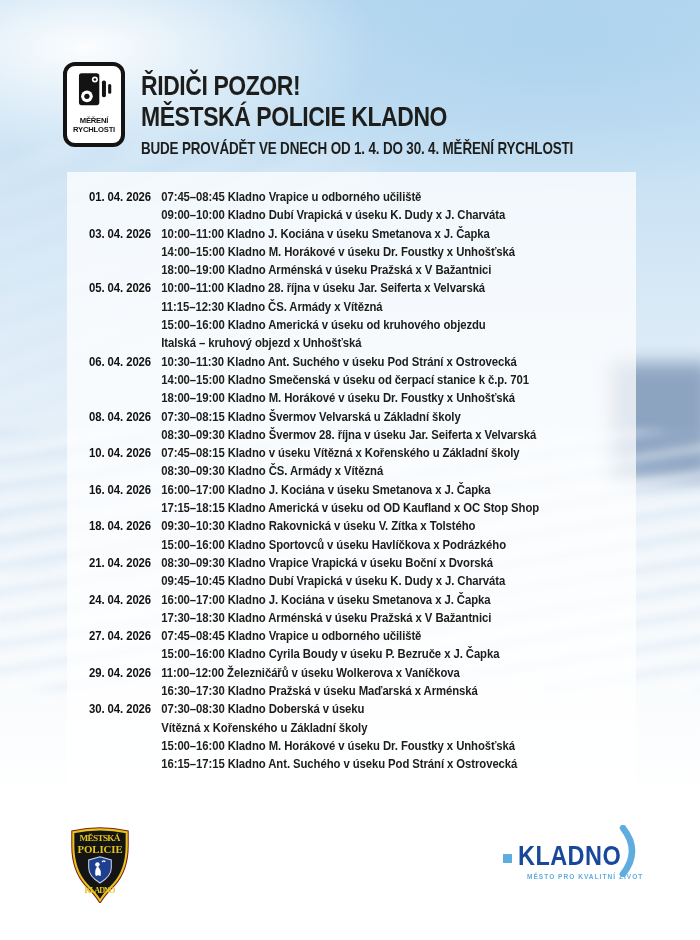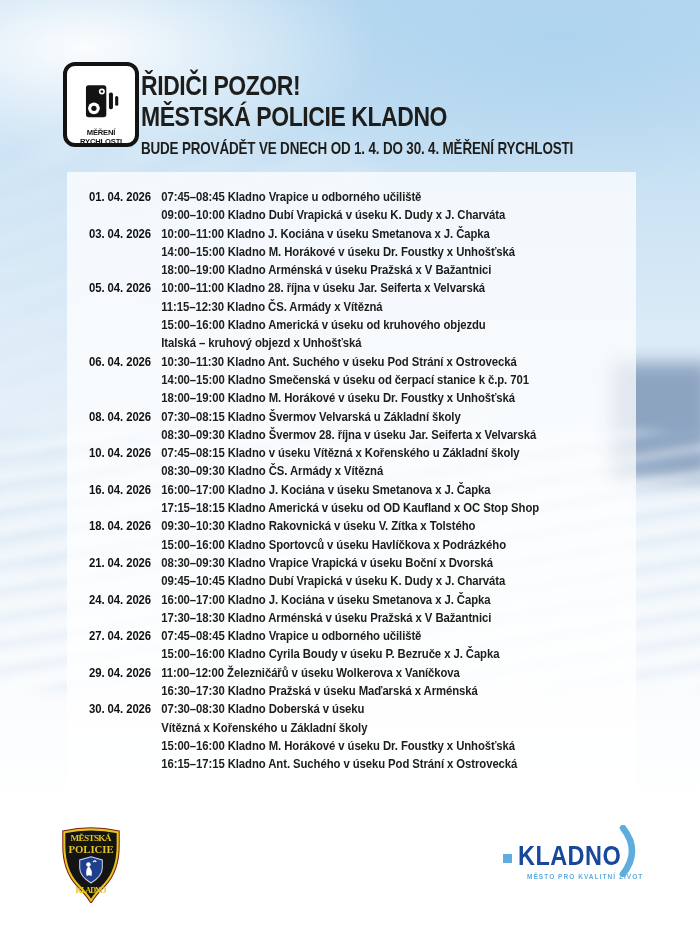--- a/index.html
+++ b/index.html
@@ -14,36 +14,36 @@
       linear-gradient(to bottom,#b7d8f0 0%,#c6e0f3 16%,#dcebf7 36%,#edf4fa 54%,#f8fbfd 72%,#ffffff 86%,#ffffff 100%);}
   .bg-slate{position:absolute;left:612px;top:362px;width:100px;height:118px;background:#8da4c1;filter:blur(9px);}
   .bg-streaks{position:absolute;left:-40px;top:430px;width:820px;height:260px;opacity:.55;filter:blur(4px);
     background:repeating-linear-gradient(171deg, rgba(255,255,255,0.85) 0 7px, rgba(167,196,226,0.45) 7px 13px, rgba(255,255,255,0.05) 13px 26px);}
   .bg-streaks2{position:absolute;left:-30px;top:150px;width:400px;height:420px;opacity:.4;filter:blur(10px);
     background:repeating-linear-gradient(160deg, rgba(255,255,255,0.9) 0 14px, rgba(186,212,238,0.5) 14px 30px);}
   .bg-bottom{position:absolute;left:0;top:800px;width:700px;height:140px;background:#ffffff;}
   .bg-bottom-fade{position:absolute;left:0;top:760px;width:700px;height:50px;background:linear-gradient(to bottom,rgba(255,255,255,0),#ffffff);}
 
   
-  .icon-box{position:absolute;left:63px;top:62px;width:76px;height:85px;box-sizing:border-box;
-    border:4px solid #131313;border-radius:12px;background:#ffffff;display:flex;flex-direction:column;align-items:center;padding-top:15px;}
+  .icon-box{position:absolute;left:63px;top:62px;width:62px;height:85px;box-sizing:border-box;
+    border:4px solid #131313;border-radius:12px;background:#ffffff;display:flex;flex-direction:column;align-items:center;padding-top:3px;}
   .icon-label{font-weight:bold;color:#131313;font-size:8px;line-height:8.5px;text-align:center;letter-spacing:-0.2px;transform:scaleX(0.95);}
   .titles{position:absolute;left:141px;top:62px;color:#1d1d1b;margin-top:8px;}
   .title-line{font-weight:bold;font-size:28px;line-height:31px;letter-spacing:-0.5px;transform:scaleX(0.82);transform-origin:left center;white-space:nowrap;}
   .subtitle{font-weight:bold;font-size:17px;line-height:19px;margin-top:7px;letter-spacing:-0.2px;transform:scaleX(0.79);transform-origin:left center;white-space:nowrap;color:#1d1d1b;}
 
   
   .panel{position:absolute;left:67px;top:172px;width:569px;height:626px;background:rgba(255,255,255,0.74);box-sizing:border-box;padding:16px 0 0 22px;}
   .row{display:flex;line-height:18.3px;font-size:13.5px;font-weight:bold;color:#1d1d1b;letter-spacing:-0.1px;
     transform:scaleX(0.84);transform-origin:left center;white-space:nowrap;}
   .row .date{display:inline-block;width:86px;flex:0 0 86px;color:#111111;}
   .row .entry{color:#1d1d1b;}
 
   
-  .badge{position:absolute;left:61px;top:825px;}
+  .badge{position:absolute;left:70px;top:825px;}
   .city-logo{position:absolute;left:503px;top:833px;width:150px;height:56px;}
   .logo-row{position:absolute;left:0;top:10px;display:flex;align-items:center;}
   .logo-square{width:9px;height:9px;background:#5fadde;margin-right:6px;margin-top:4px;}
   .logo-word{font-weight:bold;font-size:27px;color:#17489b;letter-spacing:0.5px;transform:scaleX(0.87);transform-origin:left center;line-height:27px;}
   .logo-paren{position:absolute;left:116px;top:-8px;}
   .logo-tagline{position:absolute;left:24px;top:40px;font-size:6.5px;font-weight:bold;letter-spacing:1.05px;color:#5fadde;white-space:nowrap;}
 </style>
 </head>
 <body>
 

